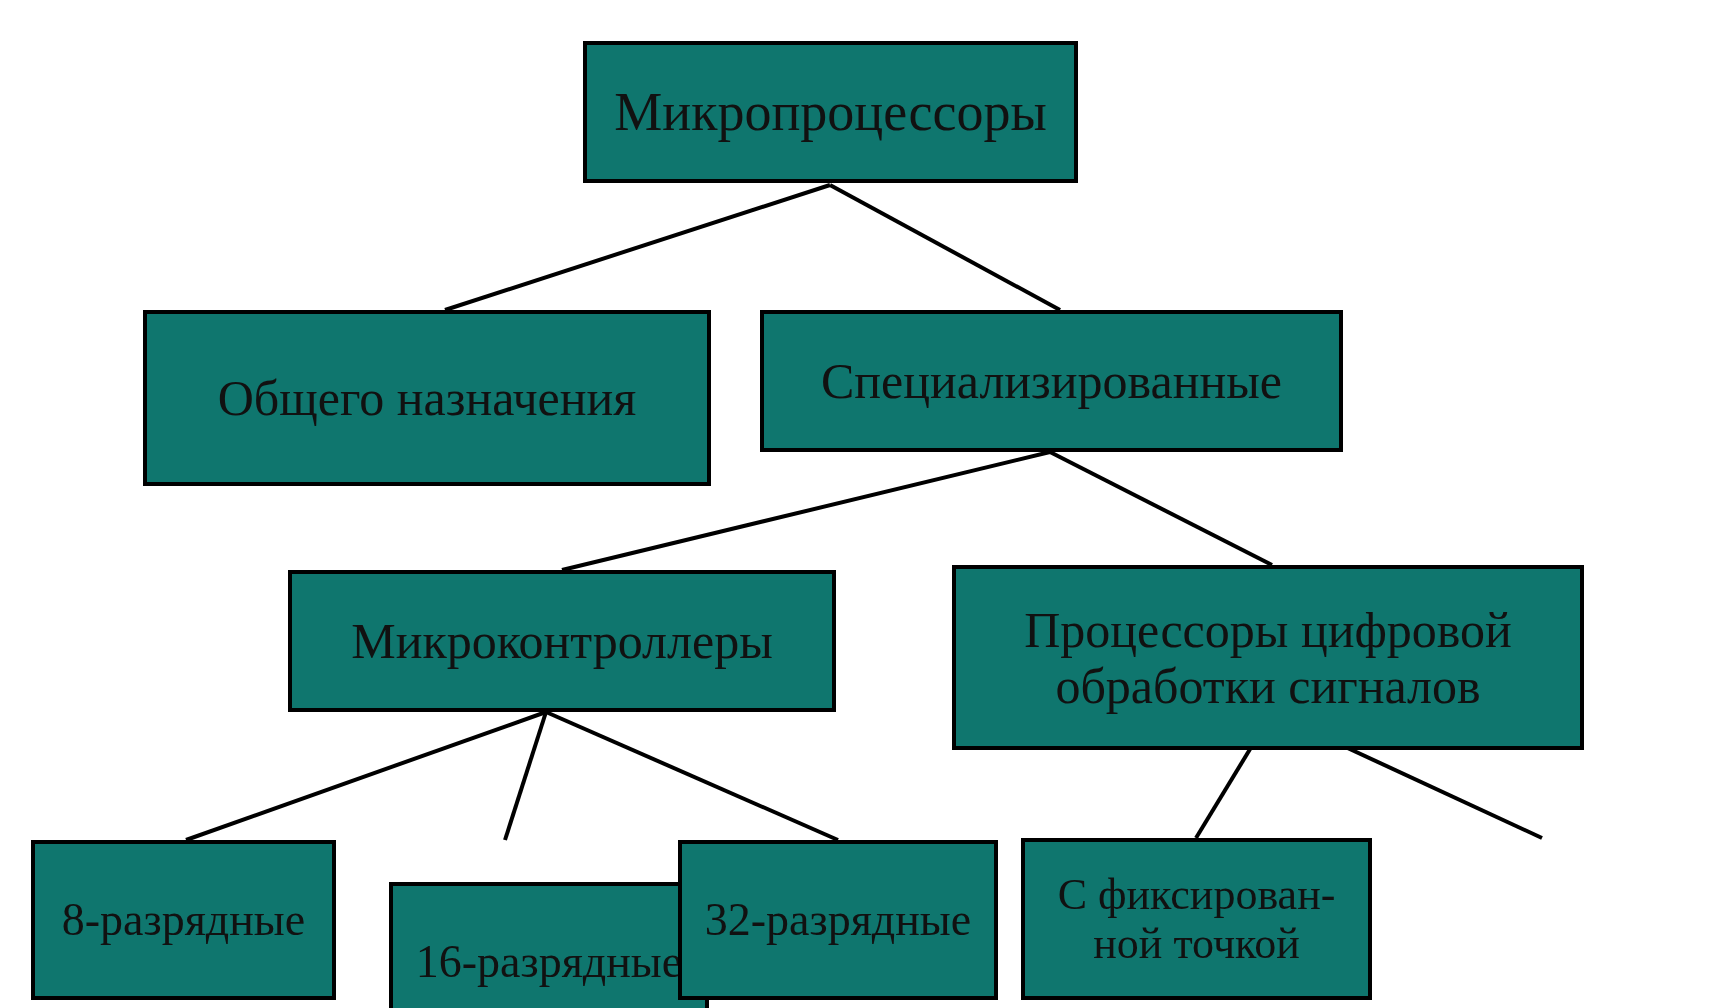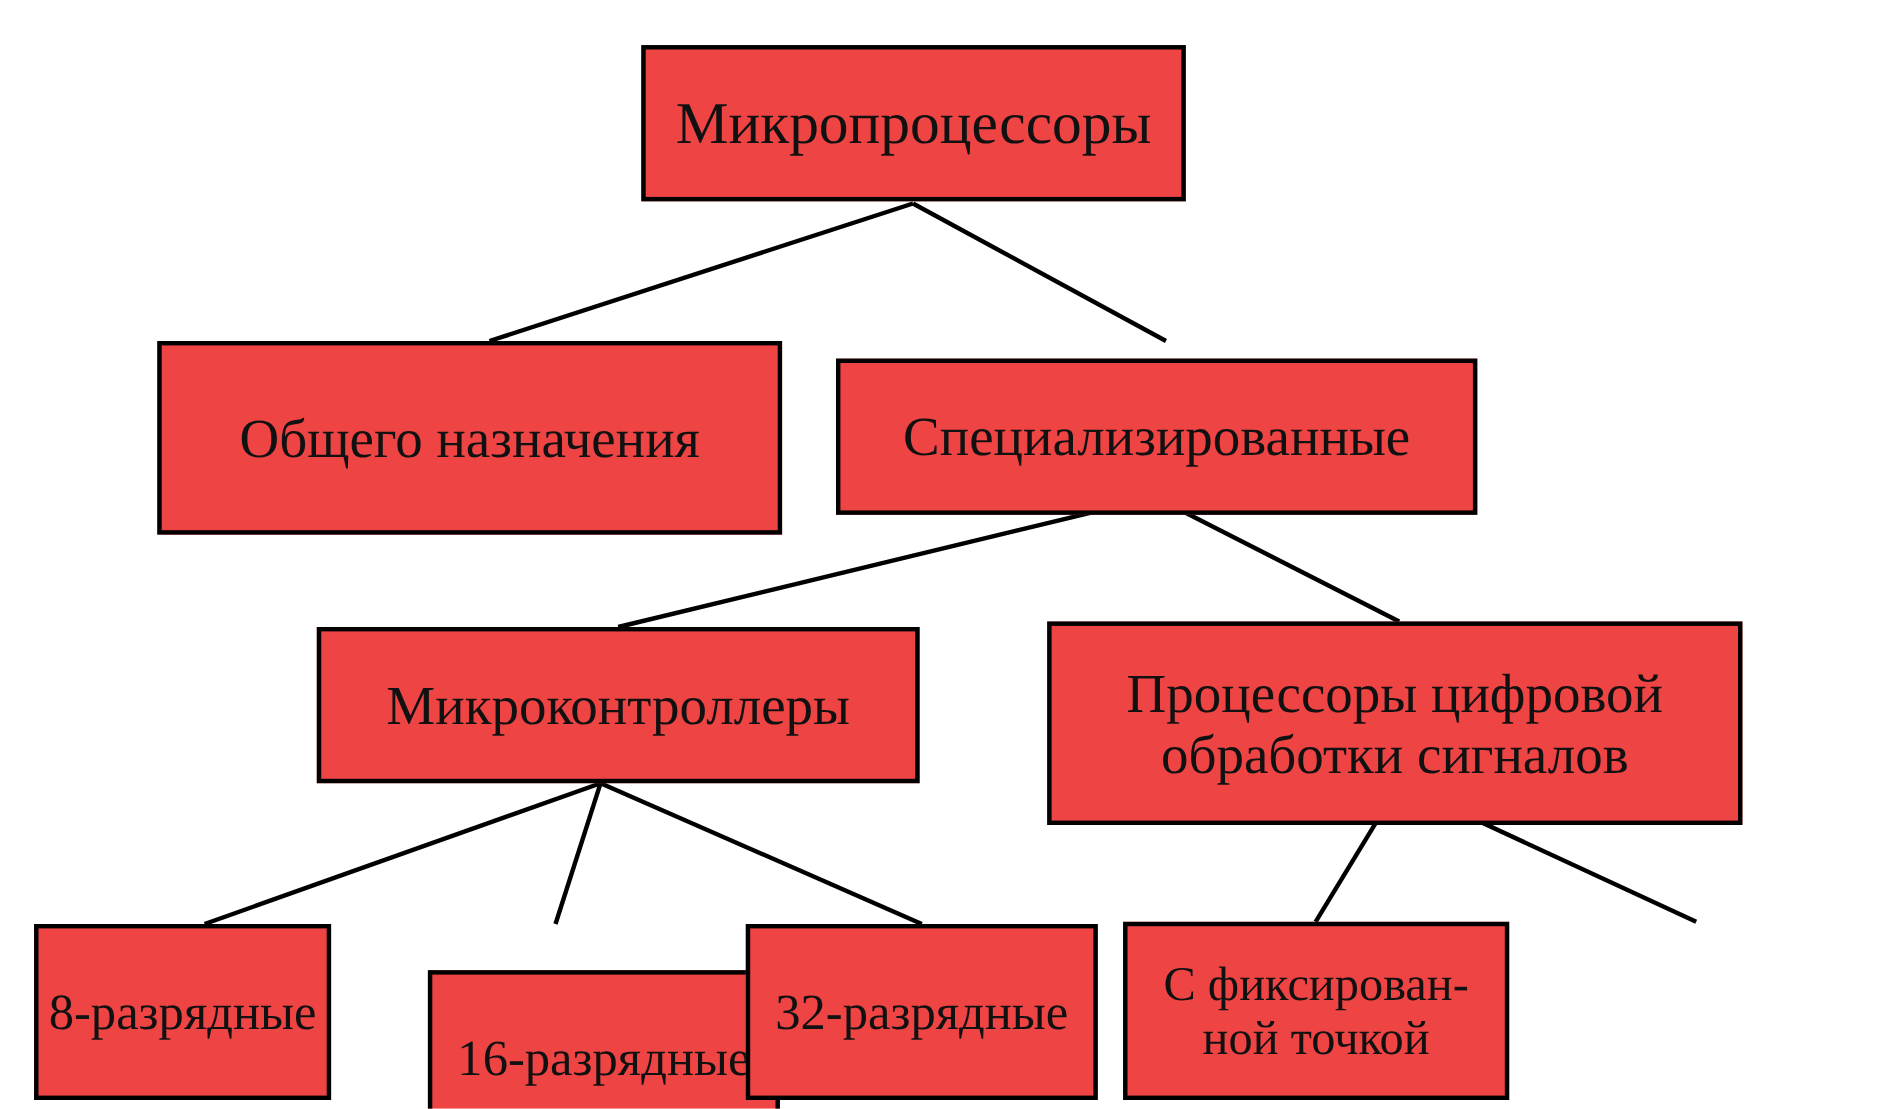--- a/index.html
+++ b/index.html
@@ -19,21 +19,21 @@
     position: absolute;
     left: 0;
     top: 0;
     width: 1716px;
     height: 1008px;
   }
   .node-box {
     position: absolute;
     box-sizing: border-box;
     border: 4px solid #000000;
-    background: #ef4444;
+    background: #0f766e;
     display: flex;
     align-items: center;
     justify-content: center;
     text-align: center;
     color: #111111;
     line-height: 1.12;
     white-space: pre-line;
     padding: 0 6px;
   }
   .lvl0 { font-size: 54px; }
@@ -58,28 +58,28 @@
         <line x1="546" y1="712" x2="838" y2="840" stroke="#000000"></line>
         <line x1="1272" y1="713" x2="1196" y2="838" stroke="#000000"></line>
         <line x1="1272" y1="713" x2="1542" y2="838" stroke="#000000"></line>
       </g>
   </svg>
 
   <div class="node-box lvl0" style="left: 583px; top: 41px; width: 495px; height: 142px; border-color: rgb(0, 0, 0); color: rgb(17, 17, 17);">Микропроцессоры</div>
 
   <div class="node-box lvl1" style="left: 143px; top: 310px; width: 568px; height: 176px; border-color: rgb(0, 0, 0); color: rgb(17, 17, 17);">Общего назначения</div>
 
-  <div class="node-box lvl1" style="left: 760px; top: 310px; width: 583px; height: 142px; border-color: rgb(0, 0, 0); color: rgb(17, 17, 17); margin-top: 16px;">Специализированные</div>
+  <div class="node-box lvl1" style="left: 760px; top: 310px; width: 583px; height: 142px; border-color: rgb(0, 0, 0); color: rgb(17, 17, 17);">Специализированные</div>
 
   <div class="node-box lvl2" style="left: 288px; top: 570px; width: 548px; height: 142px; border-color: rgb(0, 0, 0); color: rgb(17, 17, 17);">Микроконтроллеры</div>
 
   <div class="node-box lvl2" style="left: 952px; top: 565px; width: 632px; height: 185px; border-color: rgb(0, 0, 0); color: rgb(17, 17, 17);">Процессоры цифровой
 обработки сигналов</div>
 
-  <div class="node-box lvl3" style="left: 31px; top: 840px; width: 270px; height: 160px; border-color: rgb(0, 0, 0); color: rgb(17, 17, 17);">8-разрядные</div>
+  <div class="node-box lvl3" style="left: 31px; top: 840px; width: 305px; height: 160px; border-color: rgb(0, 0, 0); color: rgb(17, 17, 17);">8-разрядные</div>
 
   <div class="node-box lvl3" style="left: 345px; top: 882px; width: 320px; height: 160px; border-color: rgb(0, 0, 0); color: rgb(17, 17, 17); margin-left: 44px;">16-разрядные</div>
 
   <div class="node-box lvl3" style="left: 678px; top: 840px; width: 320px; height: 160px; border-color: rgb(0, 0, 0); color: rgb(17, 17, 17);">32-разрядные</div>
 
   <div class="node-box lvl3-wrap" style="left: 1021px; top: 838px; width: 351px; height: 162px; border-color: rgb(0, 0, 0); color: rgb(17, 17, 17);">С фиксирован-
 ной точкой</div>
 
 
 </div>

